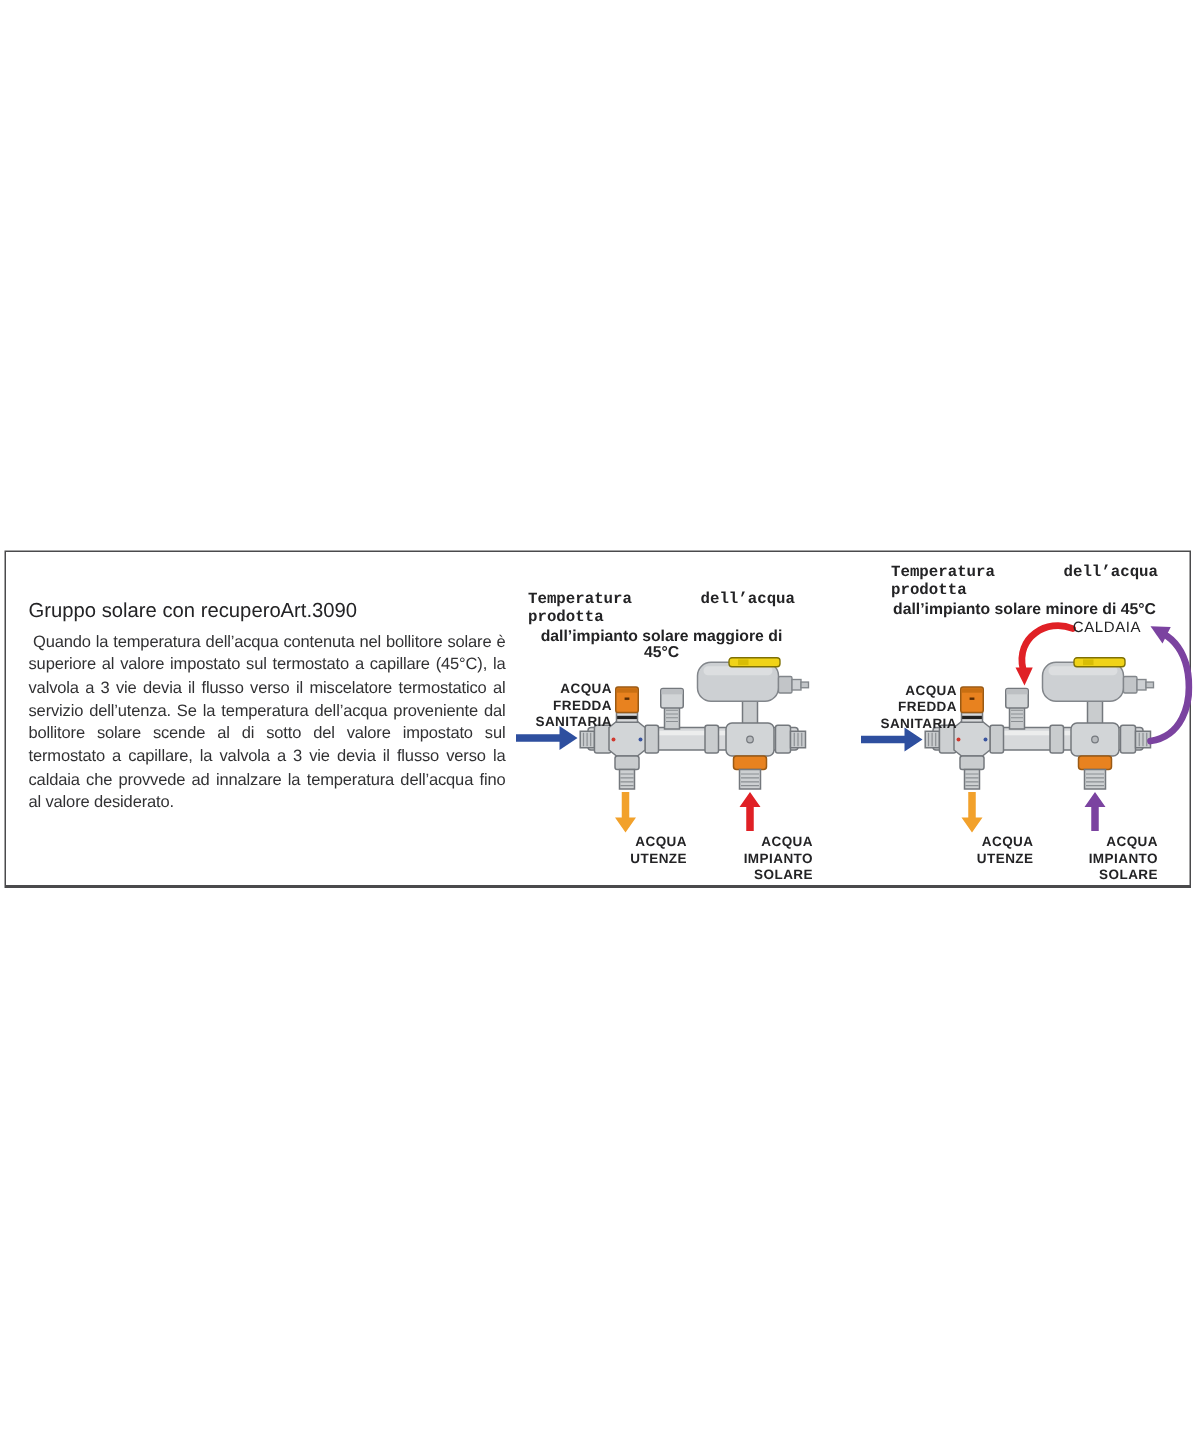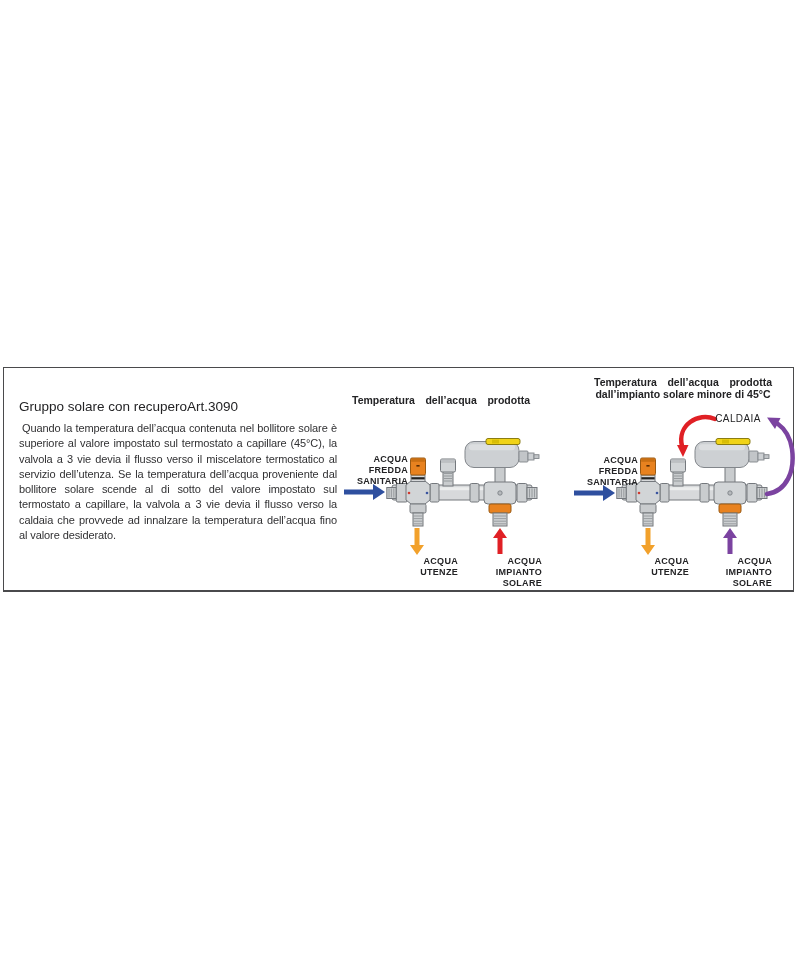--- a/index.html
+++ b/index.html
@@ -8,21 +8,21 @@
     position:absolute;left:3px;top:367px;width:791px;height:225px;
     border:1.5px solid #4a4a4c;border-bottom-width:2.5px;box-sizing:border-box;
     background:#ffffff;
   }
   .gfx{position:absolute;left:0;top:0;width:791px;height:224px;}
   .article{position:absolute;left:11px;top:31px;width:322px;}
   .article-head{position:relative;height:18px;font-size:13.5px;font-weight:normal;color:#232325;padding-left:4px;}
   .article-code{position:absolute;left:172px;top:0;}
   .article-body{margin:4px 0 0 4px;font-size:11px;line-height:15.3px;text-align:justify;letter-spacing:-0.1px;color:#313133;text-indent:3px;}
   .diag-title{position:absolute;width:178px;font-size:10.5px;font-weight:bold;line-height:11.8px;color:#232325;}
-  .diag-title .jline{text-align:justify;text-align-last:justify;}
+  .diag-title .jline{text-align:justify;text-align-last:justify;font-family:Liberation Mono, monospace;}
   .diag-title .cline{text-align:center;}
   .dh-title{left:348px;top:27px;}
   .dc-title{left:590px;top:9px;}
   .flow-label{position:absolute;width:80px;text-align:right;font-size:9px;font-weight:bold;line-height:10.8px;letter-spacing:0.3px;color:#232325;}
   .lab-cold-hot{left:324px;top:86px;}
   .lab-cold-cold{left:554px;top:87px;}
   .lab-util-hot{left:374px;top:188px;}
   .lab-util-cold{left:605px;top:188px;}
   .lab-solar-hot{left:458px;top:188px;}
   .lab-solar-cold{left:688px;top:188px;}
@@ -106,20 +106,21 @@
   <div class="article">
     <div class="article-head">
       <span>Gruppo solare con recupero</span>
       <span class="article-code">Art.3090</span>
     </div>
     <p class="article-body">Quando la temperatura dell’acqua contenuta nel bollitore solare è superiore al valore impostato sul termostato a capillare (45°C), la valvola a 3 vie devia il flusso verso il miscelatore termostatico al servizio dell’utenza. Se la temperatura dell’acqua proveniente dal bollitore solare scende al di sotto del valore impostato sul termostato a capillare, la valvola a 3 vie devia il flusso verso la caldaia che provvede ad innalzare la temperatura dell’acqua fino al valore desiderato.</p>
   </div>
 
   <div class="diag-title dh-title">
     <div class="jline">Temperatura dell’acqua prodotta</div>
+    <div class="cline">dall’impianto solare maggiore di 45°C</div>
   </div>
   <div class="flow-label lab-cold-hot">
     <div>ACQUA</div>
     <div>FREDDA</div>
     <div>SANITARIA</div>
   </div>
   <div class="flow-label lab-util-hot">
     <div>ACQUA</div>
     <div>UTENZE</div>
   </div>

